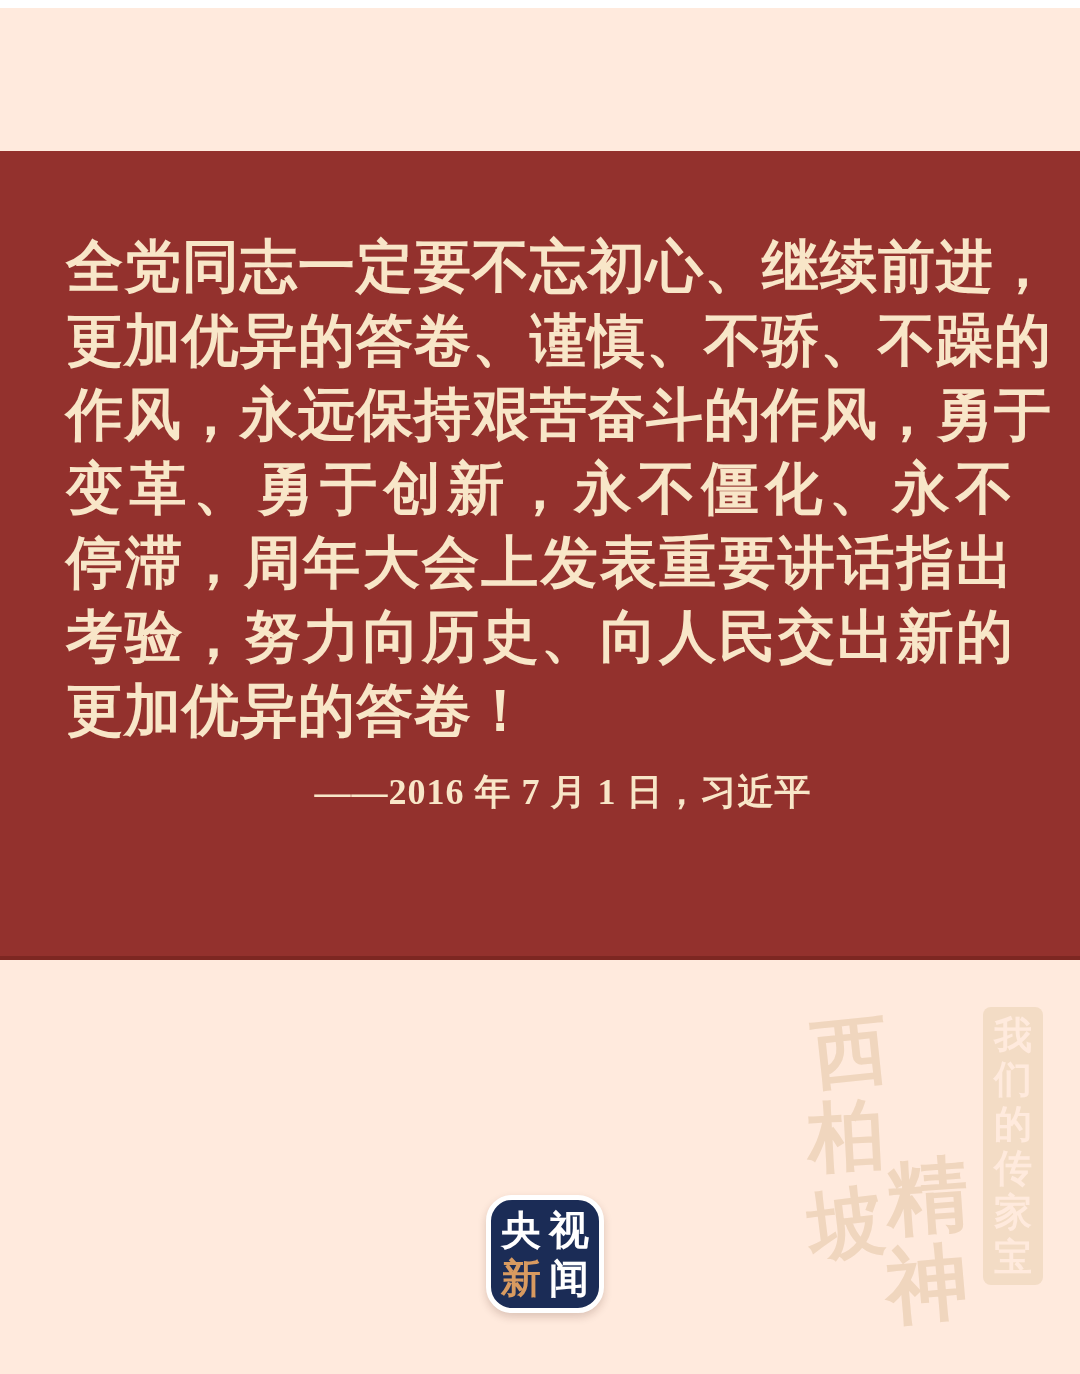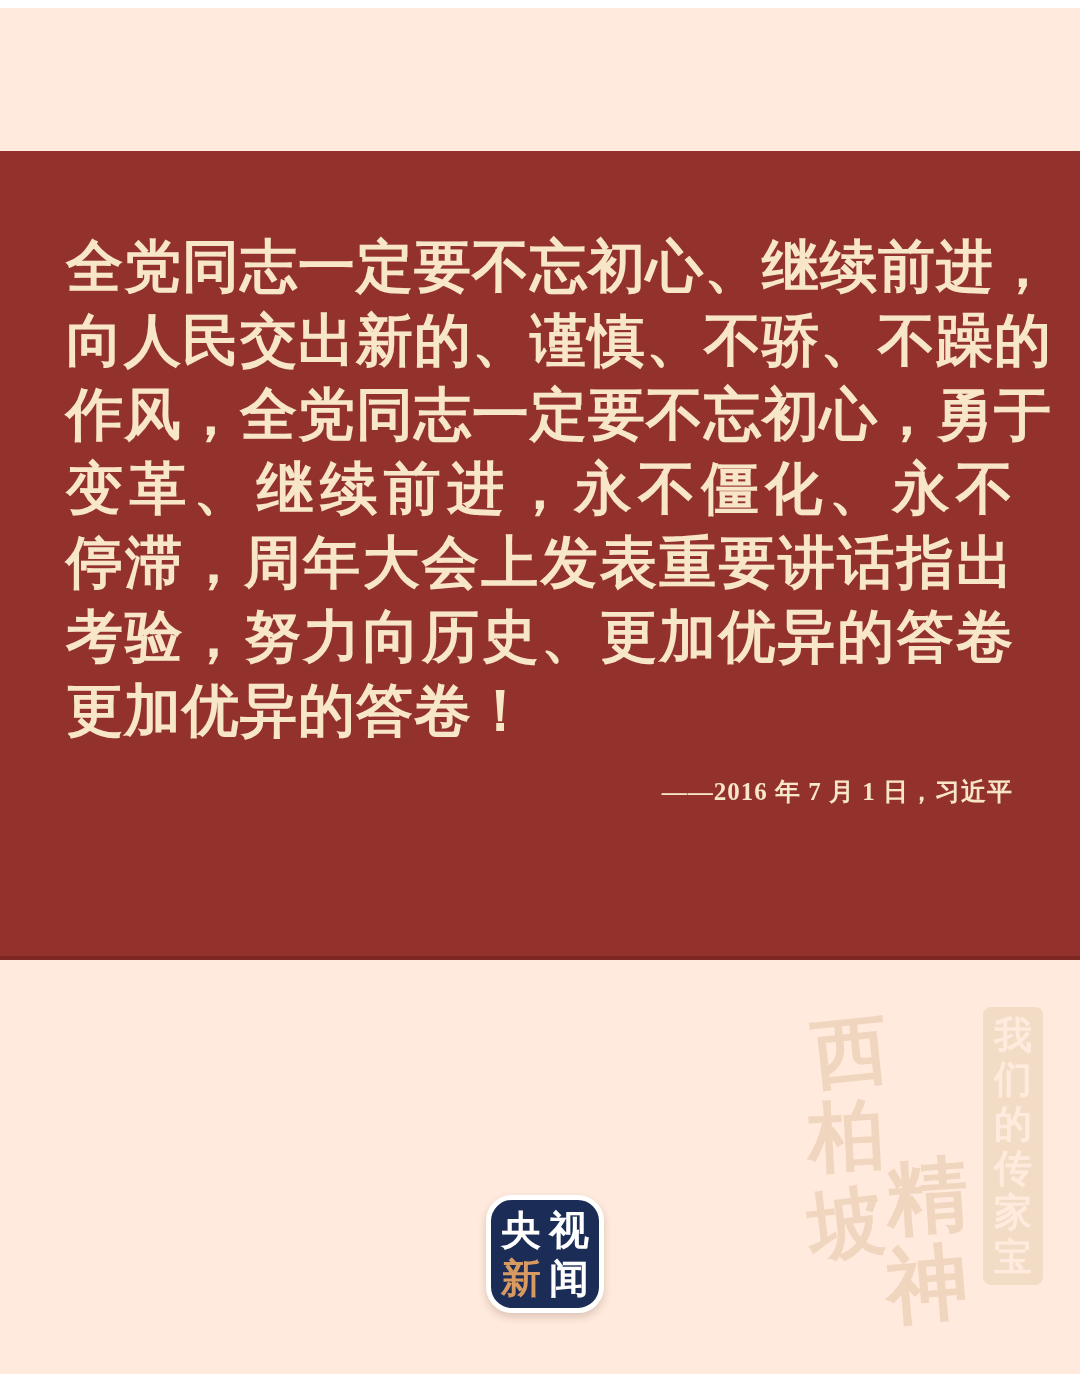--- a/index.html
+++ b/index.html
@@ -42,23 +42,23 @@
   .quote-line.last {
     text-align: right;
     text-align-last: left;
   }
 
   
   .attribution {
     position: absolute;
     right: 67px; top: 760px;
     width: 900px;
-    text-align: right;
+    text-align: center;
     color: #f8e6c8;
-    font-size: 25px;
+    font-size: 36px;
     line-height: 48px;
     font-weight: 600;
     letter-spacing: 1px;
   }
 
   
   .wm-char {
     position: absolute;
     color: #f0d6be;
     font-size: 76px;
@@ -123,25 +123,25 @@
 </style>
 </head>
 <body>
 
 <div class="poster">
 
   <div class="red-panel"></div>
 
   <div class="quote">
     <div class="quote-line">全党同志一定要不忘初心、继续前进，</div>
-    <div class="quote-line">向人民交出新的、谨慎、不骄、不躁的</div>
-    <div class="quote-line">作风，全党同志一定要不忘初心，勇于</div>
-    <div class="quote-line">变革、继续前进，永不僵化、永不</div>
+    <div class="quote-line">更加优异的答卷、谨慎、不骄、不躁的</div>
+    <div class="quote-line">作风，永远保持艰苦奋斗的作风，勇于</div>
+    <div class="quote-line">变革、勇于创新，永不僵化、永不</div>
     <div class="quote-line">停滞，周年大会上发表重要讲话指出</div>
-    <div class="quote-line">考验，努力向历史、更加优异的答卷</div>
+    <div class="quote-line">考验，努力向历史、向人民交出新的</div>
     <div class="quote-line last">更加优异的答卷！</div>
   </div>
 
   <div class="attribution">
     <div>——2016 年 7 月 1 日，习近平</div>
   </div>
 
   <div class="wm-char wm-xi">西</div>
   <div class="wm-char wm-bai">柏</div>
   <div class="wm-char wm-po">坡</div>

